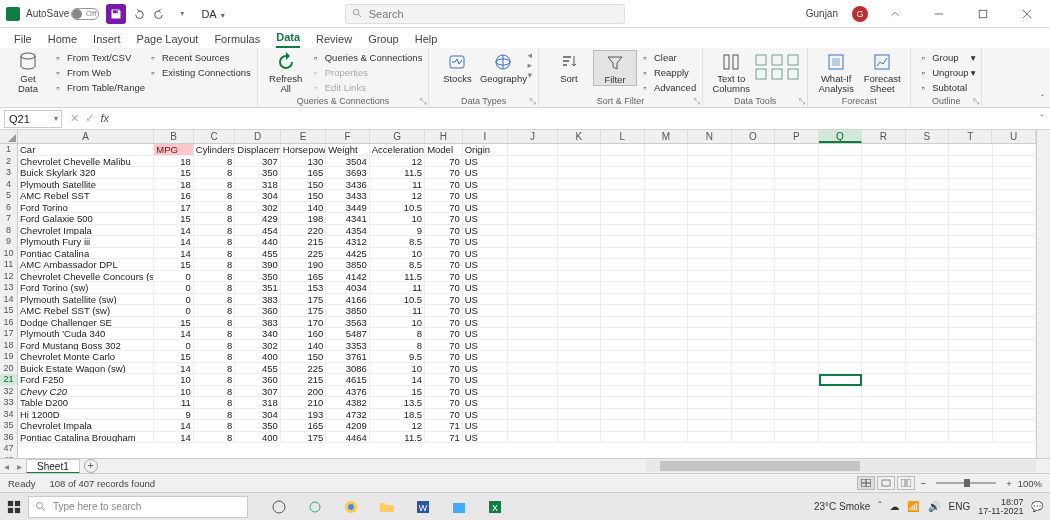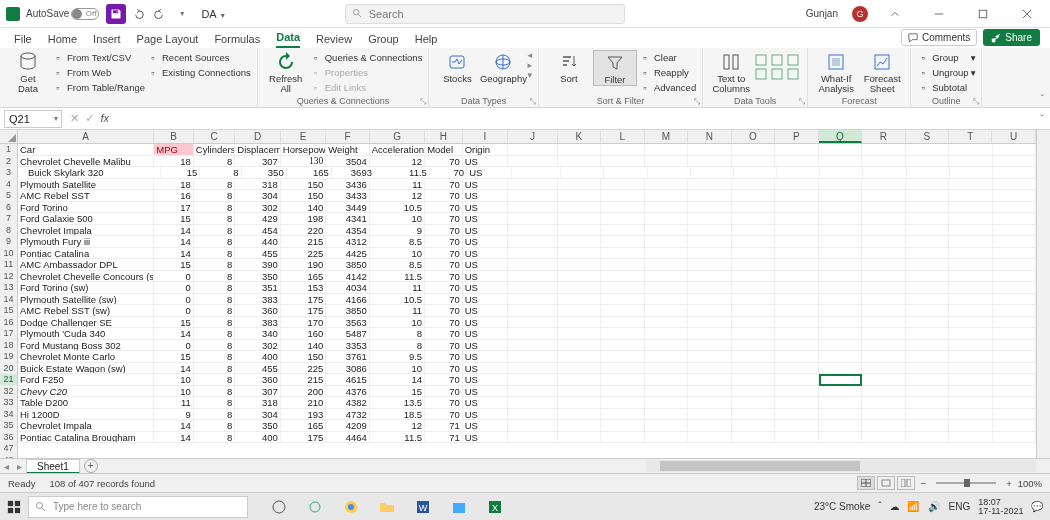--- a/index.html
+++ b/index.html
@@ -93,21 +93,21 @@
 .zoom-slider { width:60px; height:2px; background:#aaa; margin:0 4px; position:relative; }
 .zoom-slider::after { content:""; position:absolute; left:28px; top:-3px; width:6px; height:8px; background:#666; }
 .tb { position:absolute; bottom:0; left:0; right:0; height:28px; background:#e8e8e8; display:flex; align-items:center; border-top:1px solid #ccc; font-size:10px; color:#333; z-index:5; }
 .tb .start { width:28px; height:28px; display:flex; align-items:center; justify-content:center; }
 .tb .start svg { width:14px; height:14px; fill:#333; }
 .tb .search { width:220px; height:22px; background:#fff; border:1px solid #ccc; display:flex; align-items:center; padding-left:6px; color:#888; }
 .tb .search svg { width:12px; height:12px; margin-right:6px; }
 .tb .task-icons { display:flex; gap:14px; margin-left:20px; }
 .tb .task-icons .ti { width:22px; height:22px; display:flex; align-items:center; justify-content:center; }
 .tb .tray { margin-left:auto; display:flex; align-items:center; gap:8px; padding-right:6px; }
-.tb .clock { text-align:left; line-height:1; font-size:9px; }
+.tb .clock { text-align:right; line-height:1; font-size:9px; }
 
 
 .status { bottom:28px; }
 .sheettabs { bottom:47px; }
 .sheet-wrap { bottom:62px; }
 </style>
 </head>
 <body>
 
 <div class="titlebar">
@@ -172,34 +172,20 @@
   <span class="tab">File</span>
     <span class="tab">Home</span>
     <span class="tab">Insert</span>
     <span class="tab">Page Layout</span>
     <span class="tab">Formulas</span>
     <span class="tab active">Data</span>
     <span class="tab">Review</span>
     <span class="tab">Group</span>
     <span class="tab">Help</span>
     <span id="tabs-anchor"></span>
-  <div class="tabs-right">
-    <span class="comments-btn">
-        <svg width="10" height="10" viewBox="0 0 12 12">
-          <path d="M1 1h10v7H5l-3 3V8H1z" fill="none" stroke="#555"></path>
-        </svg>
-        <span>Comments</span>
-      </span>
-    <span class="share-btn">
-        <svg width="10" height="10" viewBox="0 0 12 12">
-          <path d="M1 11V7l6-1-2-2 6-3-3 6-2-2-1 6z" fill="#fff"></path>
-        </svg>
-        <span>Share</span>
-      </span>
-  </div>
 </div>
 
 <div class="ribbon" id="ribbon">
   <div class="rgroup" style="position: relative;">
       <div class="body">
         <div class="bigbtn">
           <div class="ic">
             <svg viewBox="0 0 20 20" class="ic-db">
               <ellipse cx="10" cy="4" rx="7" ry="3" fill="none" stroke="#555"></ellipse>
               <path d="M3 4v10c0 1.6 3 3 7 3s7-1.4 7-3V4" fill="none" stroke="#555"></path>
@@ -496,40 +482,40 @@
           <div class="cell hdr-cell" style="width: 44px;"></div>
           <div class="cell hdr-cell" style="width: 44px;"></div>
           <div class="cell hdr-cell" style="width: 44px;"></div>
           <div class="cell hdr-cell" style="width: 44px;"></div>
         </div>
         <div class="row">
           <div class="cell" style="width: 138px;">Chevrolet Chevelle Malibu</div>
           <div class="cell r" style="width: 40px;">18</div>
           <div class="cell r" style="width: 42px;">8</div>
           <div class="cell r" style="width: 46px;">307</div>
-          <div class="cell r" style="width: 46px; font-family: Liberation Serif, serif;">130</div>
+          <div class="cell r" style="width: 46px;">130</div>
           <div class="cell r" style="width: 44px;">3504</div>
           <div class="cell r" style="width: 56px;">12</div>
           <div class="cell r" style="width: 38px;">70</div>
           <div class="cell" style="width: 46px;">US</div>
           <div class="cell" style="width: 50px;"></div>
           <div class="cell" style="width: 44px;"></div>
           <div class="cell" style="width: 44px;"></div>
           <div class="cell" style="width: 44px;"></div>
           <div class="cell" style="width: 44px;"></div>
           <div class="cell" style="width: 44px;"></div>
           <div class="cell" style="width: 44px;"></div>
           <div class="cell" style="width: 44px;"></div>
           <div class="cell" style="width: 44px;"></div>
           <div class="cell" style="width: 44px;"></div>
           <div class="cell" style="width: 44px;"></div>
           <div class="cell" style="width: 44px;"></div>
         </div>
         <div class="row">
-          <div class="cell" style="width: 138px; margin-left: 8px;">Buick Skylark 320</div>
+          <div class="cell" style="width: 138px;">Buick Skylark 320</div>
           <div class="cell r" style="width: 40px;">15</div>
           <div class="cell r" style="width: 42px;">8</div>
           <div class="cell r" style="width: 46px;">350</div>
           <div class="cell r" style="width: 46px;">165</div>
           <div class="cell r" style="width: 44px;">3693</div>
           <div class="cell r" style="width: 56px;">11.5</div>
           <div class="cell r" style="width: 38px;">70</div>
           <div class="cell" style="width: 46px;">US</div>
           <div class="cell" style="width: 50px;"></div>
           <div class="cell" style="width: 44px;"></div>

